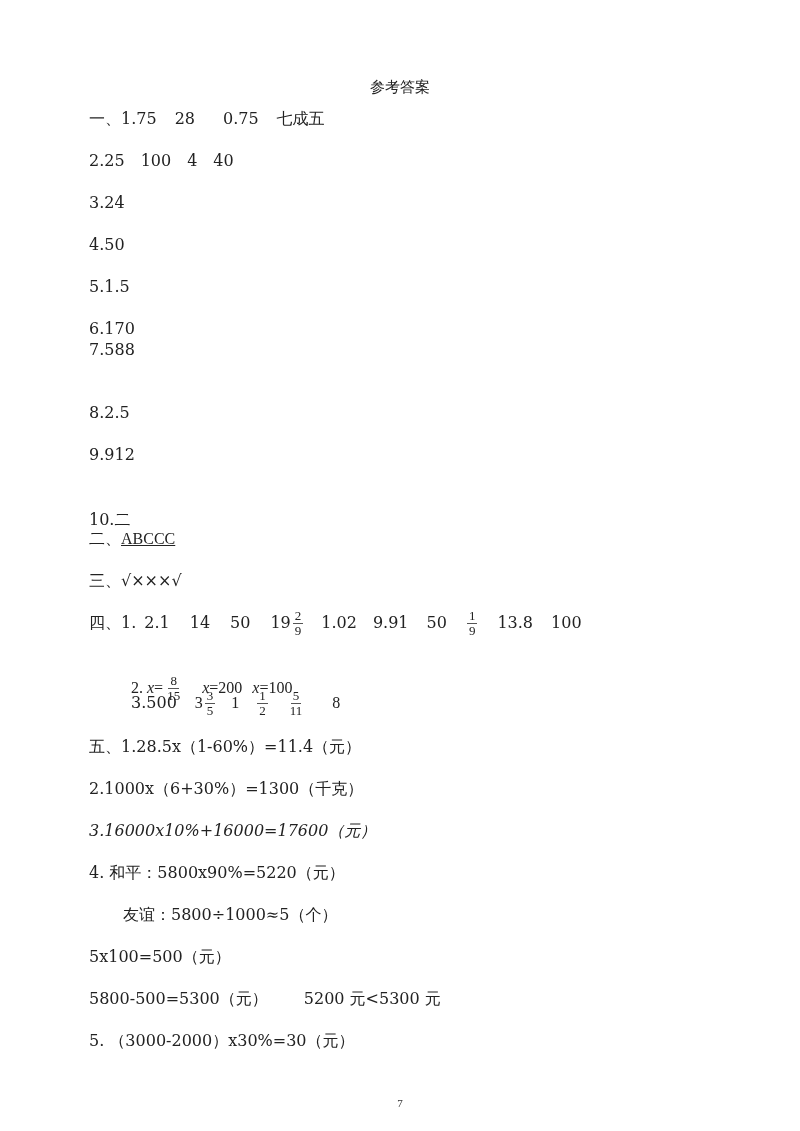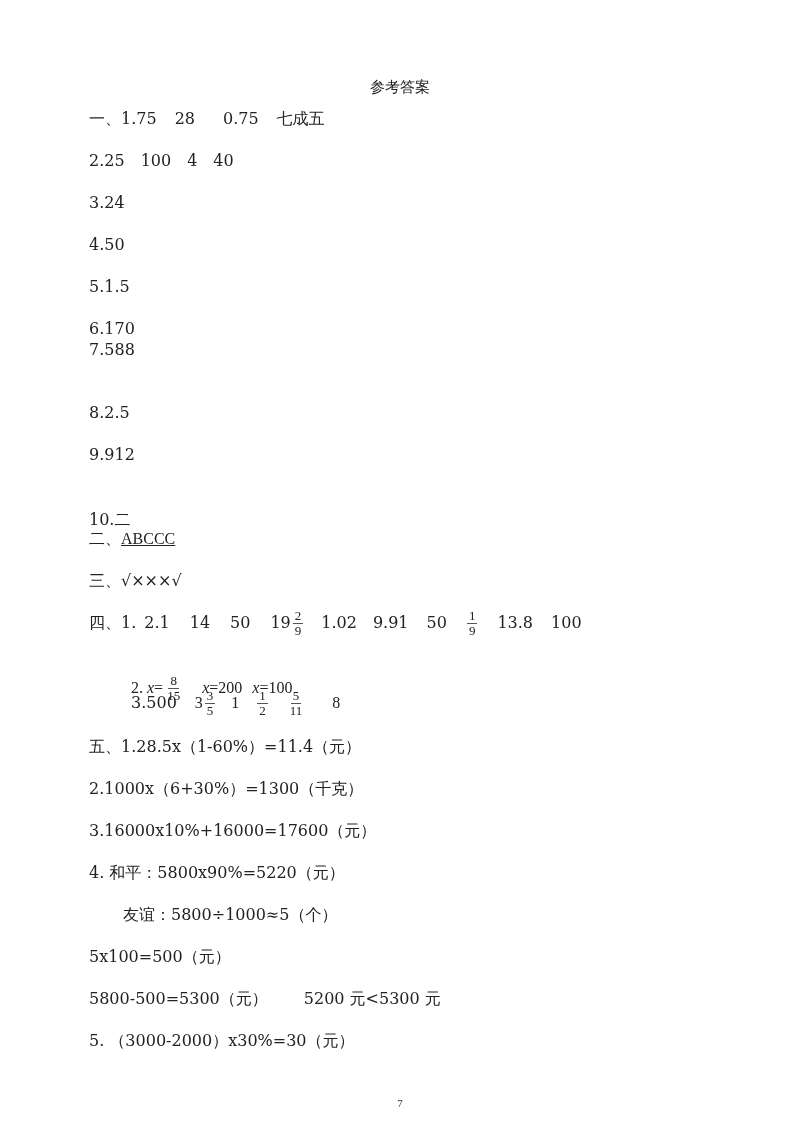--- a/index.html
+++ b/index.html
@@ -91,21 +91,21 @@
     </span><span class="gap" style="width:16px"></span><span class="frac">
       <span class="num">5</span>
       <span class="den">11</span>
     </span><span class="gap" style="width:26px"></span><span class="times">8</span>
 </div>
 
 <div class="line" style="top:737px;">
   <span>五、</span><span>1.28.5x（1-60%）=11.4（元）</span>
 </div>
 <div class="line" style="top:779px;">2.1000x（6+30%）=1300（千克）</div>
-<div class="line" style="top:821px;">3.16000x10%+16000=17600（元）</div>
+<div class="line" style="top:821px;font-style:italic;">3.16000x10%+16000=17600（元）</div>
 <div class="line" style="top:863px;">4. 和平：5800x90%=5220（元）</div>
 <div class="line" style="left:123px; top:905px;">友谊：5800÷1000≈5（个）</div>
 <div class="line" style="top:947px;">5x100=500（元）</div>
 <div class="line" style="top:989px;">
   <span>5800-500=5300（元）</span><span class="gap" style="width:36px"></span><span>5200 元&lt;5300 元</span>
 </div>
 <div class="line" style="top:1031px;">5. （3000-2000）x30%=30（元）</div>
 
 <div class="pagenum">7</div>
 

